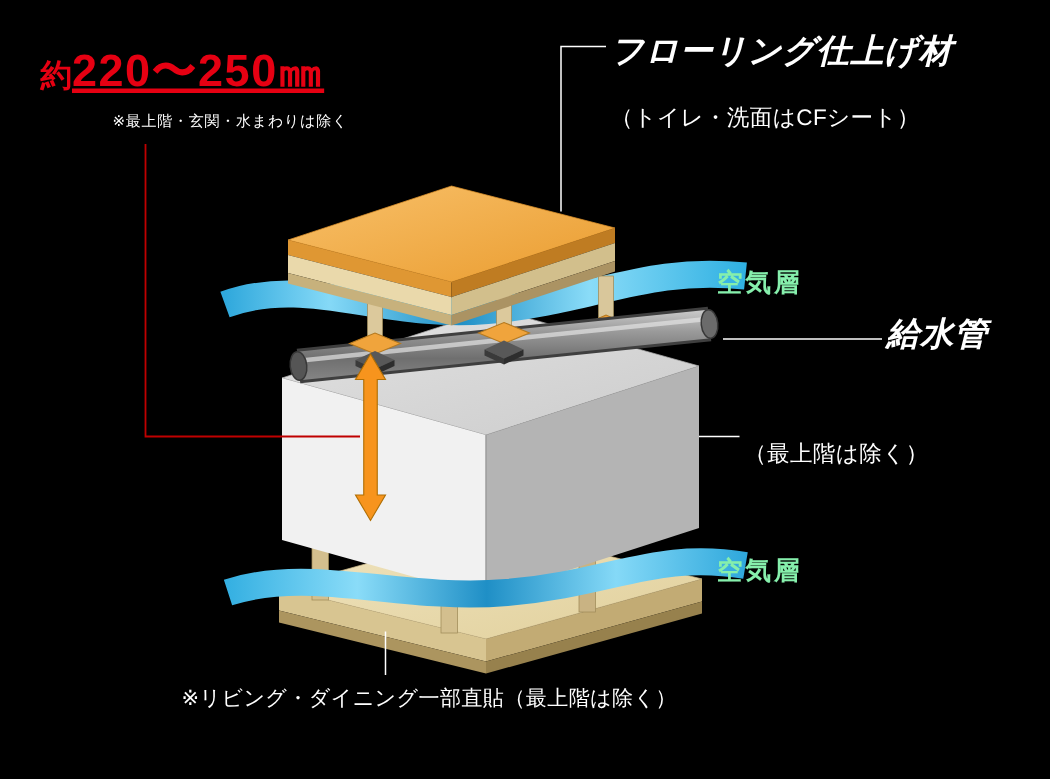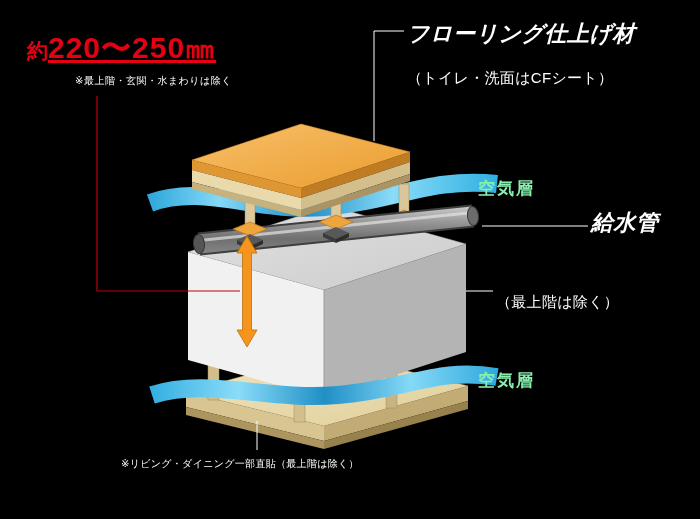--- a/index.html
+++ b/index.html
@@ -2,21 +2,21 @@
 <html><head>
 <meta charset="utf-8">
 <style>
   html,body{margin:0;padding:0;background:#000;}
   .stage{position:relative;width:700px;height:519px;background:#000;overflow:hidden;
          font-family:"Liberation Sans","DejaVu Sans",sans-serif;}
   .stage svg{position:absolute;left:0;top:0;}
   .label{position:absolute;color:#fff;white-space:nowrap;}
   .title{font-weight:bold;font-size:22px;letter-spacing:0.5px;font-style:italic;}
   .sub{font-size:15px;margin-top:20px;letter-spacing:0.3px;}
-  .sub-small{font-size:10px;margin-top:5px;letter-spacing:0.3px;}
+  .sub-small{font-size:14px;margin-top:5px;letter-spacing:0.3px;}
   .cyan{color:#86efac;font-weight:bold;font-size:17px;letter-spacing:2px;}
   .dim{left:27px;top:33px;color:#e60012;font-weight:bold;line-height:1;}
   .dim-prefix{font-size:21px;}
   .dim-value{font-size:30px;letter-spacing:1px;text-decoration:underline;}
   .dim-note{left:27px;top:74px;font-size:10px;letter-spacing:0.5px;margin-left:48px;}
 </style>
 </head>
 <body>
 
 <div class="stage">

